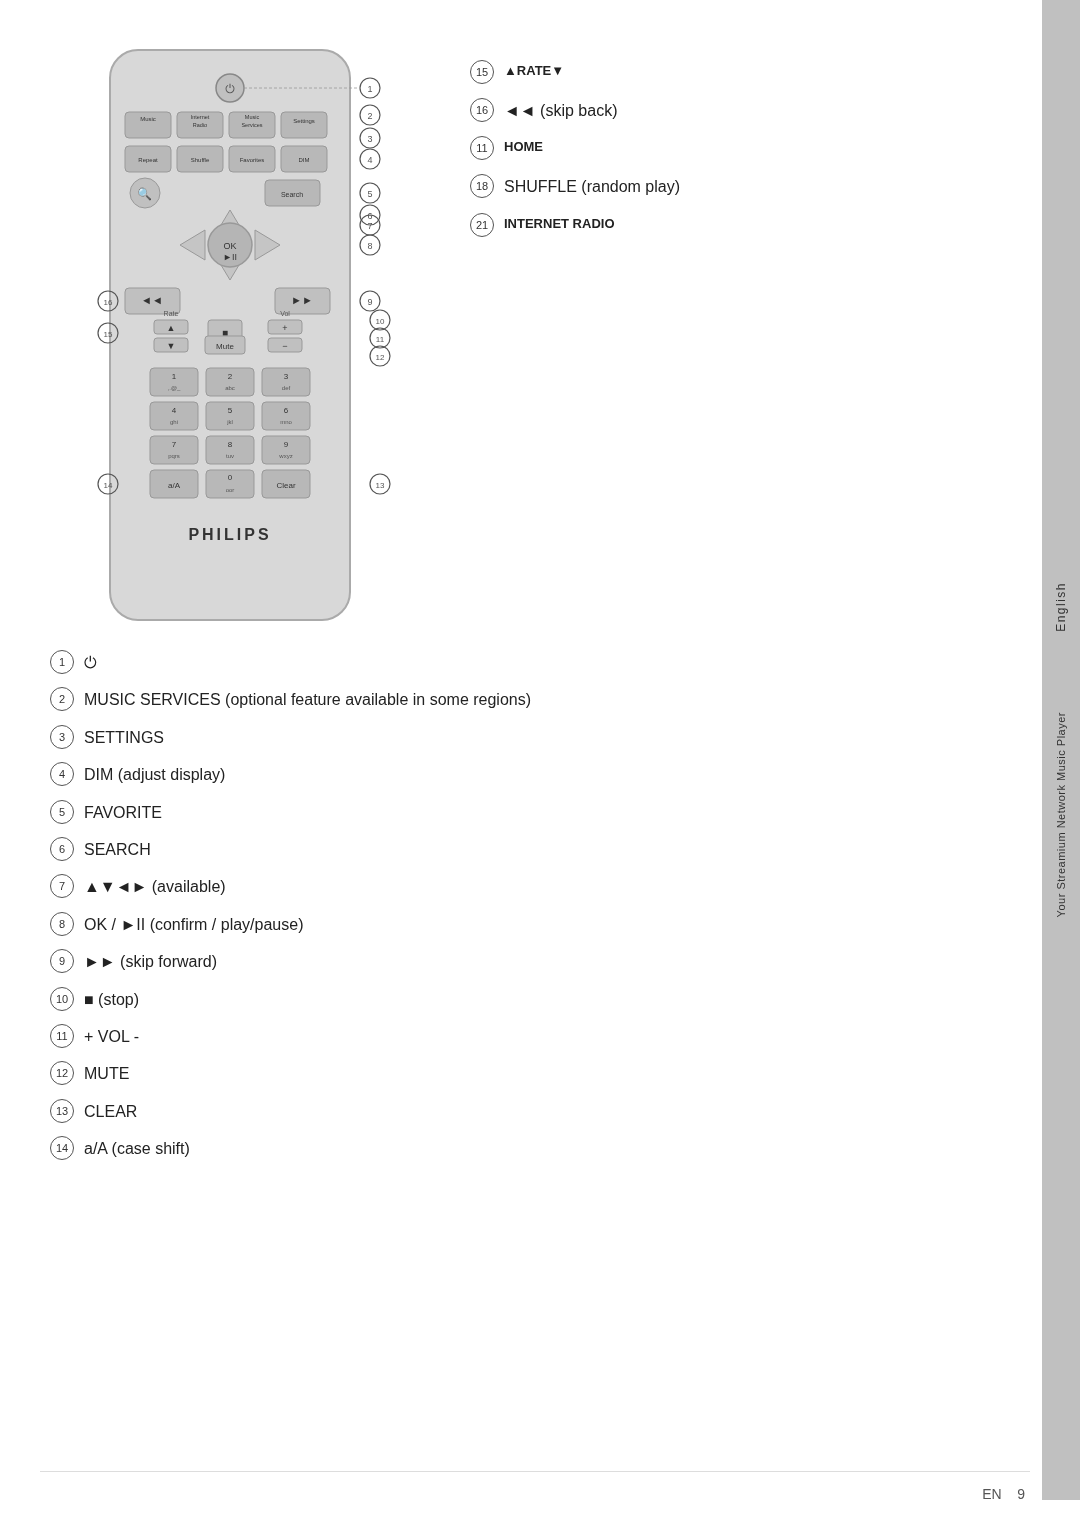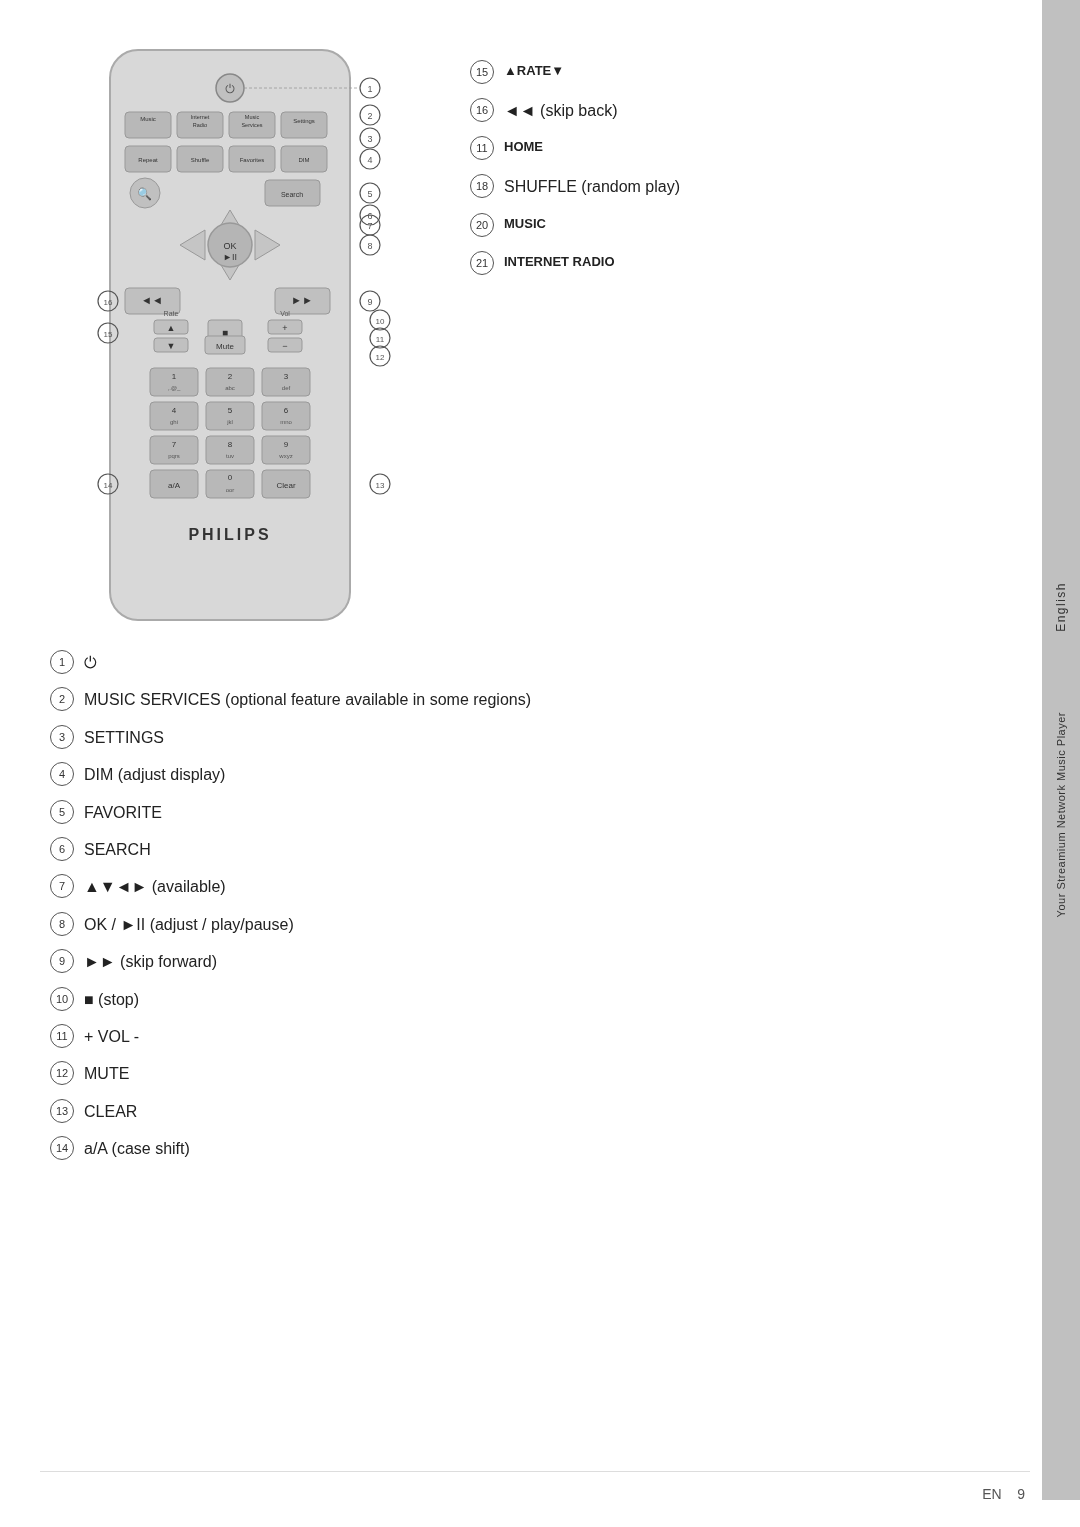--- a/index.html
+++ b/index.html
@@ -317,24 +317,20 @@
   </div>
   <div class="annotation-item">
     <span class="annotation-num">11</span>
     <span class="annotation-text annotation-bold">HOME</span>
   </div>
   <div class="annotation-item">
     <span class="annotation-num">18</span>
     <span class="annotation-text">SHUFFLE (random play)</span>
   </div>
   <div class="annotation-item">
-    <span class="annotation-num">20</span>
-    <span class="annotation-text annotation-bold">MUSIC</span>
-  </div>
-  <div class="annotation-item">
     <span class="annotation-num">21</span>
     <span class="annotation-text annotation-bold">INTERNET RADIO</span>
   </div>
 </div>
 
 <div class="annotations-bottom">
   <div class="ann-item">
     <span class="ann-num">1</span>
     <span class="ann-text">⏻</span>
   </div>
@@ -357,21 +353,21 @@
   <div class="ann-item">
     <span class="ann-num">6</span>
     <span class="ann-text">SEARCH</span>
   </div>
   <div class="ann-item">
     <span class="ann-num">7</span>
     <span class="ann-text">▲▼◄► (available)</span>
   </div>
   <div class="ann-item">
     <span class="ann-num">8</span>
-    <span class="ann-text">OK / ►II (adjust / play/pause)</span>
+    <span class="ann-text">OK / ►II (confirm / play/pause)</span>
   </div>
   <div class="ann-item">
     <span class="ann-num">9</span>
     <span class="ann-text">►► (skip forward)</span>
   </div>
   <div class="ann-item">
     <span class="ann-num">10</span>
     <span class="ann-text">■ (stop)</span>
   </div>
   <div class="ann-item">

